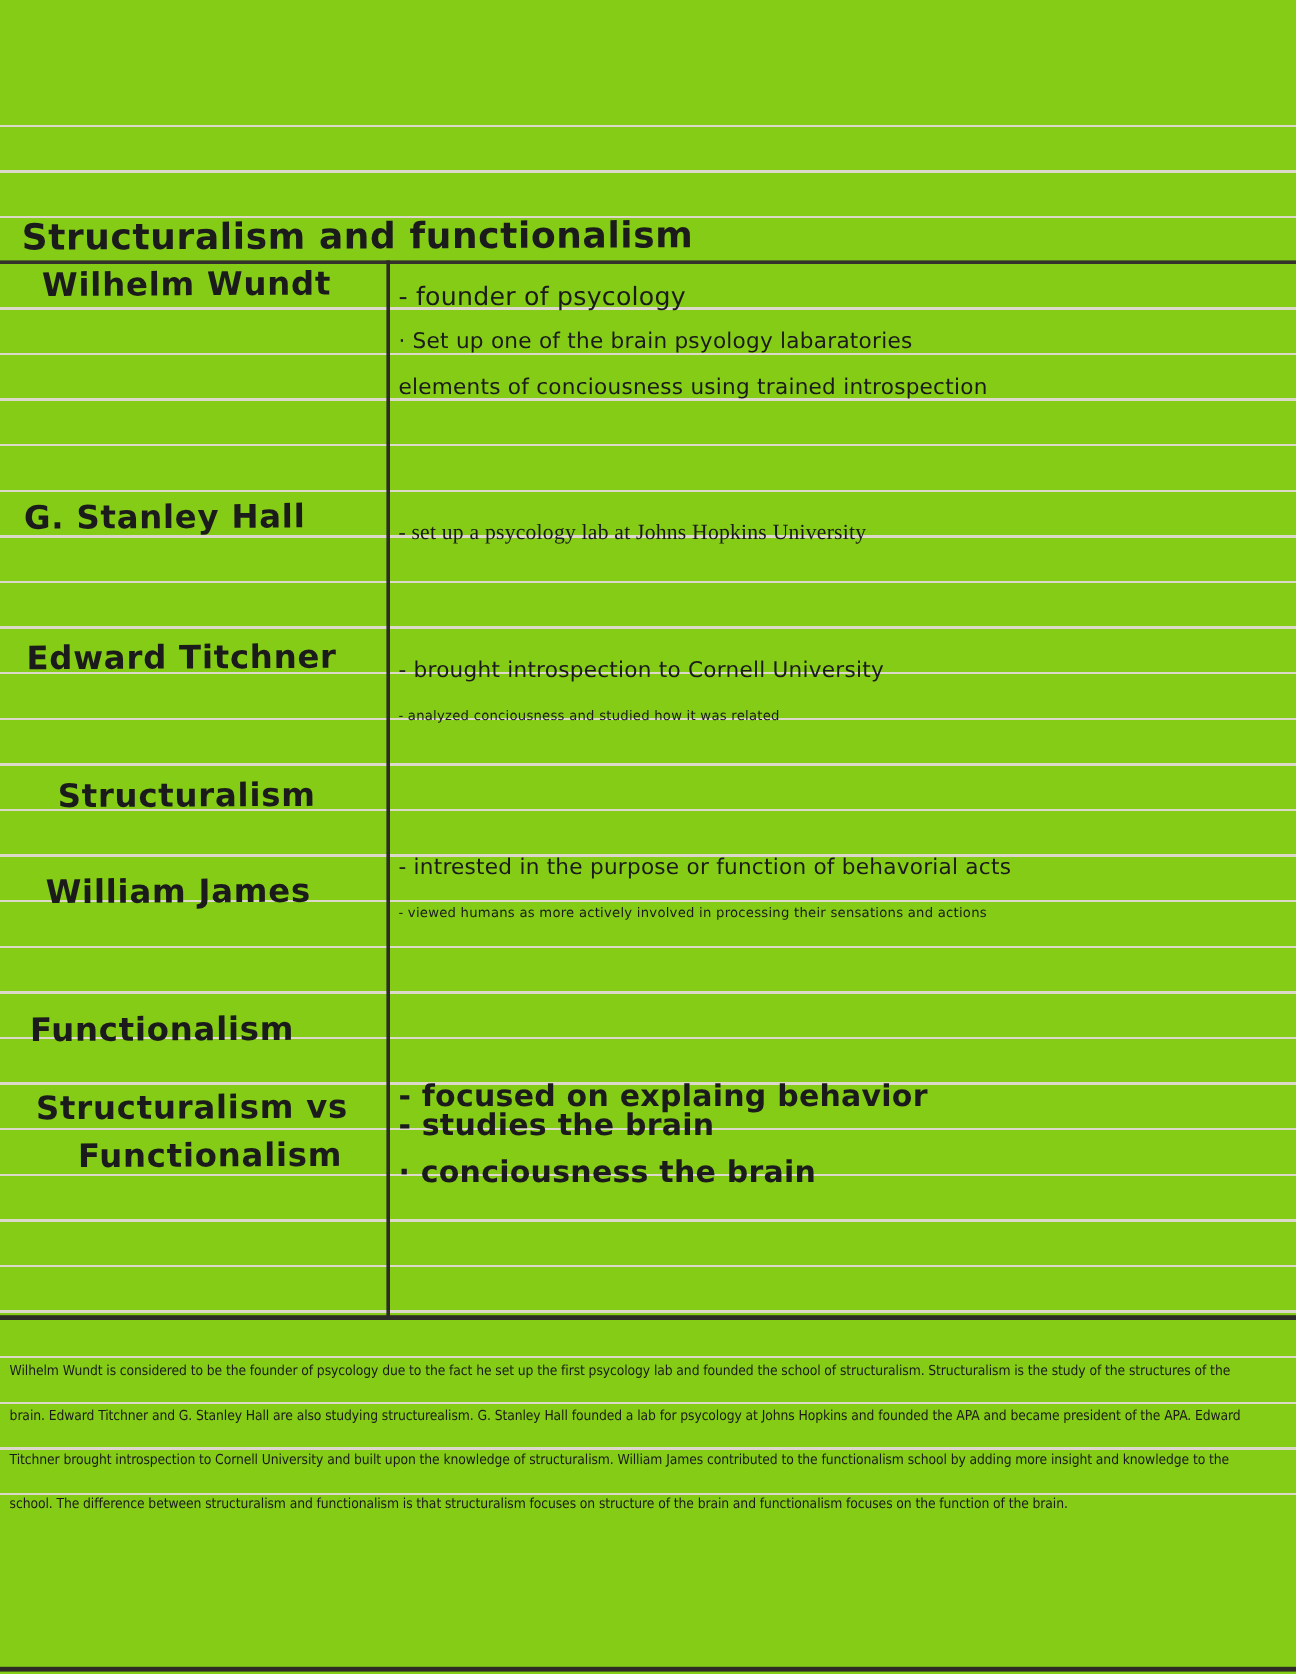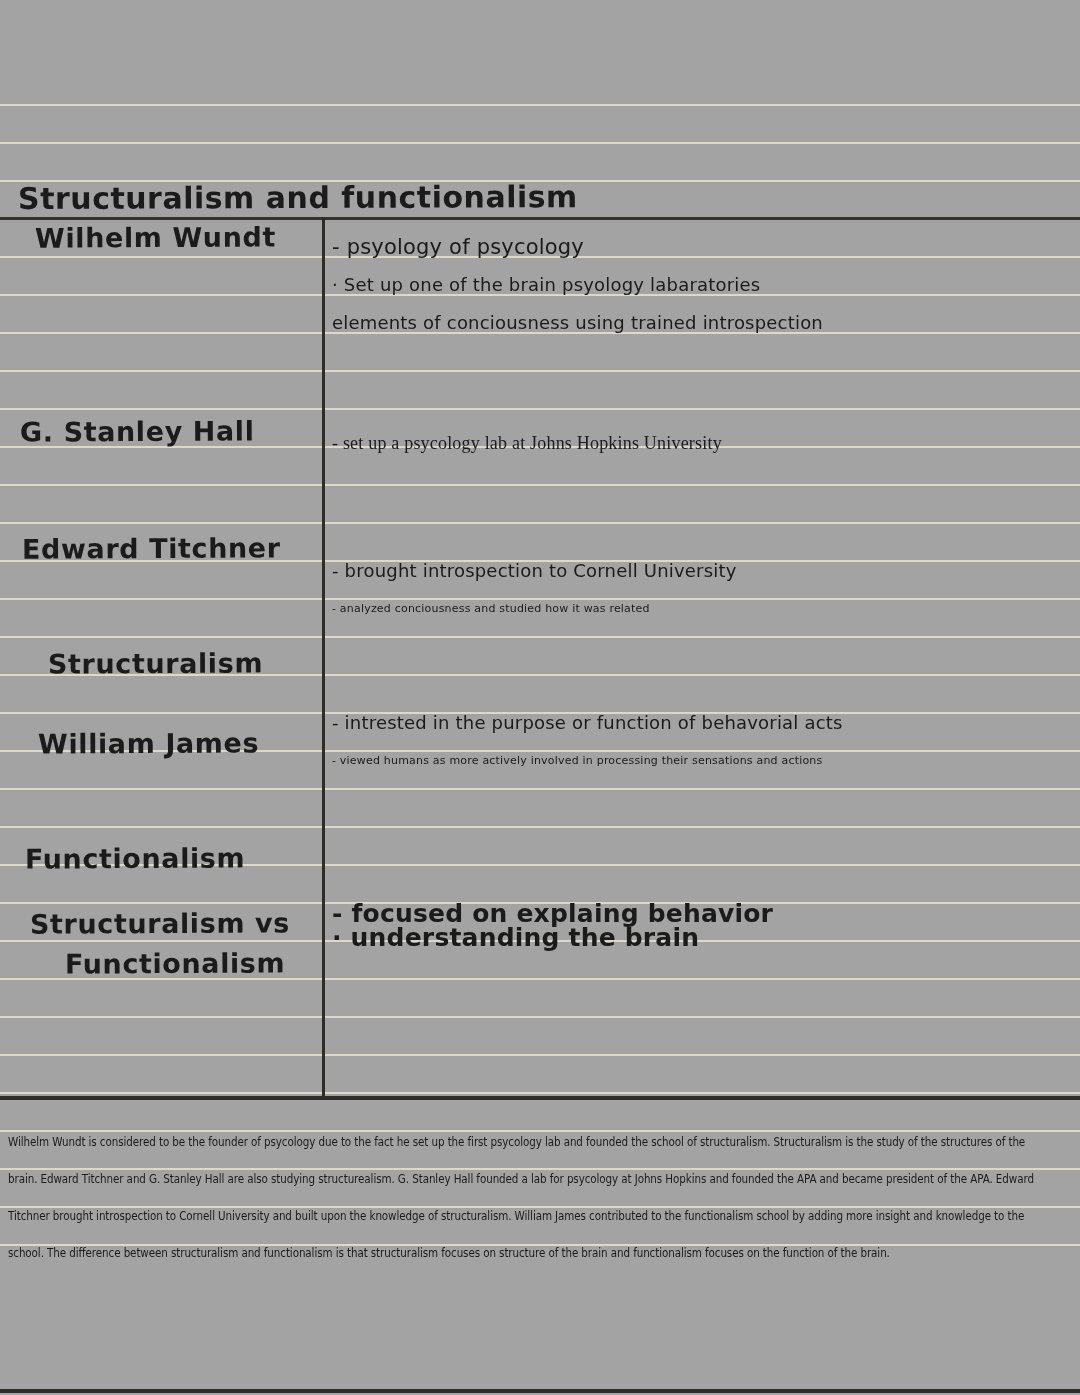--- a/index.html
+++ b/index.html
@@ -1,19 +1,19 @@
 <!DOCTYPE html>
 <html><head>
 <meta charset="utf-8">
 <style>
   html,body{margin:0;padding:0;}
   body{font-family:"DejaVu Sans",sans-serif;background:#e9e5d6;}
   .page{
     position:relative;width:1080px;height:1395px;margin:0 auto;
-    background:#a3a3a3;overflow:hidden;color:#1b1b1b;
+    background:#84cc16;overflow:hidden;color:#1b1b1b;
   }
   .ruled-lines{
     position:absolute;left:0;top:104px;width:1080px;height:1160px;
     background:repeating-linear-gradient(to bottom,#dcd9ca 0 2px,transparent 2px 38px);
     pointer-events:none;
   }
   .title{
     position:absolute;left:18px;top:180px;font-size:30px;font-weight:bold;
     letter-spacing:.5px;white-space:nowrap;transform:rotate(-.2deg);
   }
@@ -44,53 +44,54 @@
   <div class="ruled-lines"></div>
 
   <div class="title">Structuralism and functionalism</div>
   <div class="title-underline"></div>
   <div class="v-divider"></div>
   <div class="summary-divider"></div>
   <div class="bottom-line"></div>
 
   <div class="cue" style="top:222px;left:35px;">Wilhelm Wundt</div>
   <div class="notes" style="top:228px;">
-    <div class="note-line med">- psyology of psycology</div>
+    <div class="note-line med">- founder of psycology</div>
     <div class="note-line">· Set up one of the brain psyology labaratories</div>
     <div class="note-line">elements of conciousness using trained introspection</div>
   </div>
 
   <div class="cue" style="top:416px;left:20px;">G. Stanley Hall</div>
   <div class="notes" style="top:424px;font-family:Liberation Serif, serif;">
     <div class="note-line">- set up a psycology lab at Johns Hopkins University</div>
   </div>
 
   <div class="cue" style="top:533px;left:22px;">Edward Titchner</div>
-  <div class="notes" style="top:540px;margin-top:12px;">
+  <div class="notes" style="top:540px;">
     <div class="note-line">- brought introspection to Cornell University</div>
     <div class="note-line shrink">- analyzed conciousness and studied how it was related</div>
   </div>
 
   <div class="cue" style="top:648px;left:48px;">Structuralism</div>
 
   <div class="cue" style="top:728px;left:38px;">William James</div>
   <div class="notes" style="top:704px;">
     <div class="note-line">- intrested in the purpose or function of behavorial acts</div>
     <div class="note-line shrink">- viewed humans as more actively involved in processing their sensations and actions</div>
   </div>
 
   <div class="cue" style="top:843px;left:25px;">Functionalism</div>
   <div class="notes" style="top:894px;">
     <div class="note-line big">- focused on explaing behavior</div>
   </div>
 
   <div class="cue" style="top:908px;left:30px;">Structuralism vs</div>
   <div class="cue" style="top:948px;left:65px;">Functionalism</div>
   <div class="notes" style="top:918px;">
-    <div class="note-line big">· understanding the brain</div>
+    <div class="note-line big">- studies the brain</div>
+    <div class="note-line big">· conciousness the brain</div>
   </div>
 
   <div class="summary">
     <div class="summary-line">Wilhelm Wundt is considered to be the founder of psycology due to the fact he set up the first psycology lab and founded the school of structuralism. Structuralism is the study of the structures of the</div>
     <div class="summary-line">brain. Edward Titchner and G. Stanley Hall are also studying structurealism. G. Stanley Hall founded a lab for psycology at Johns Hopkins and founded the APA and became president of the APA. Edward</div>
     <div class="summary-line">Titchner brought introspection to Cornell University and built upon the knowledge of structuralism. William James contributed to the functionalism school by adding more insight and knowledge to the</div>
     <div class="summary-line">school. The difference between structuralism and functionalism is that structuralism focuses on structure of the brain and functionalism focuses on the function of the brain.</div>
   </div>
 
 </div>

